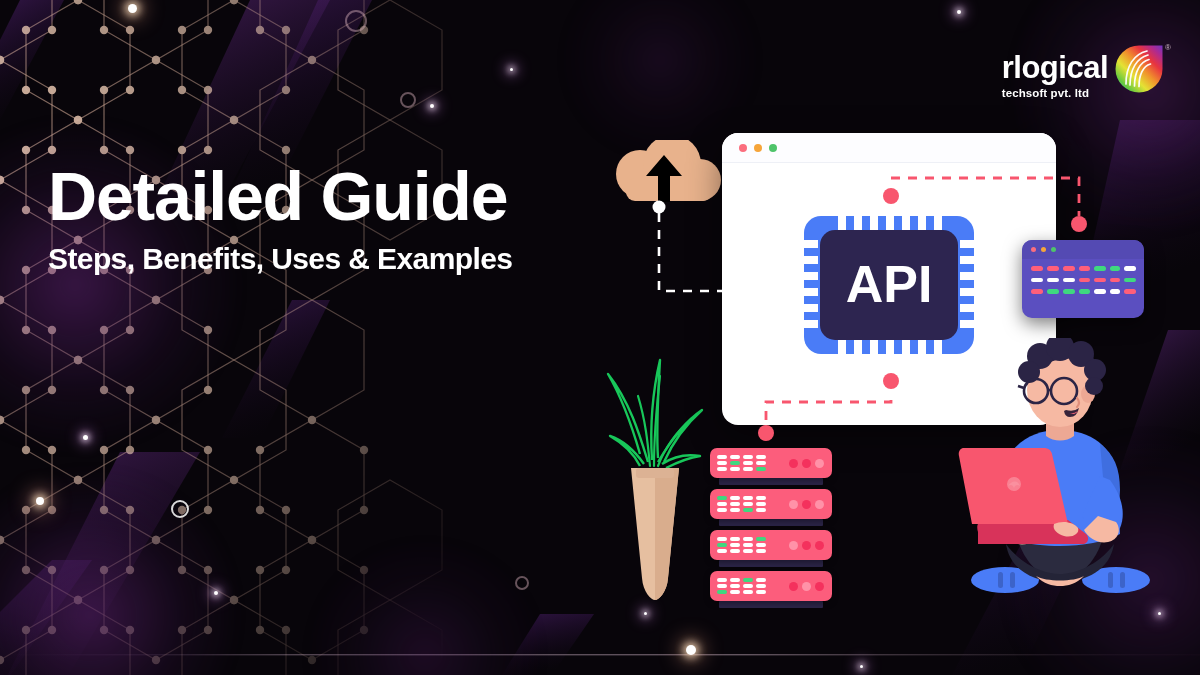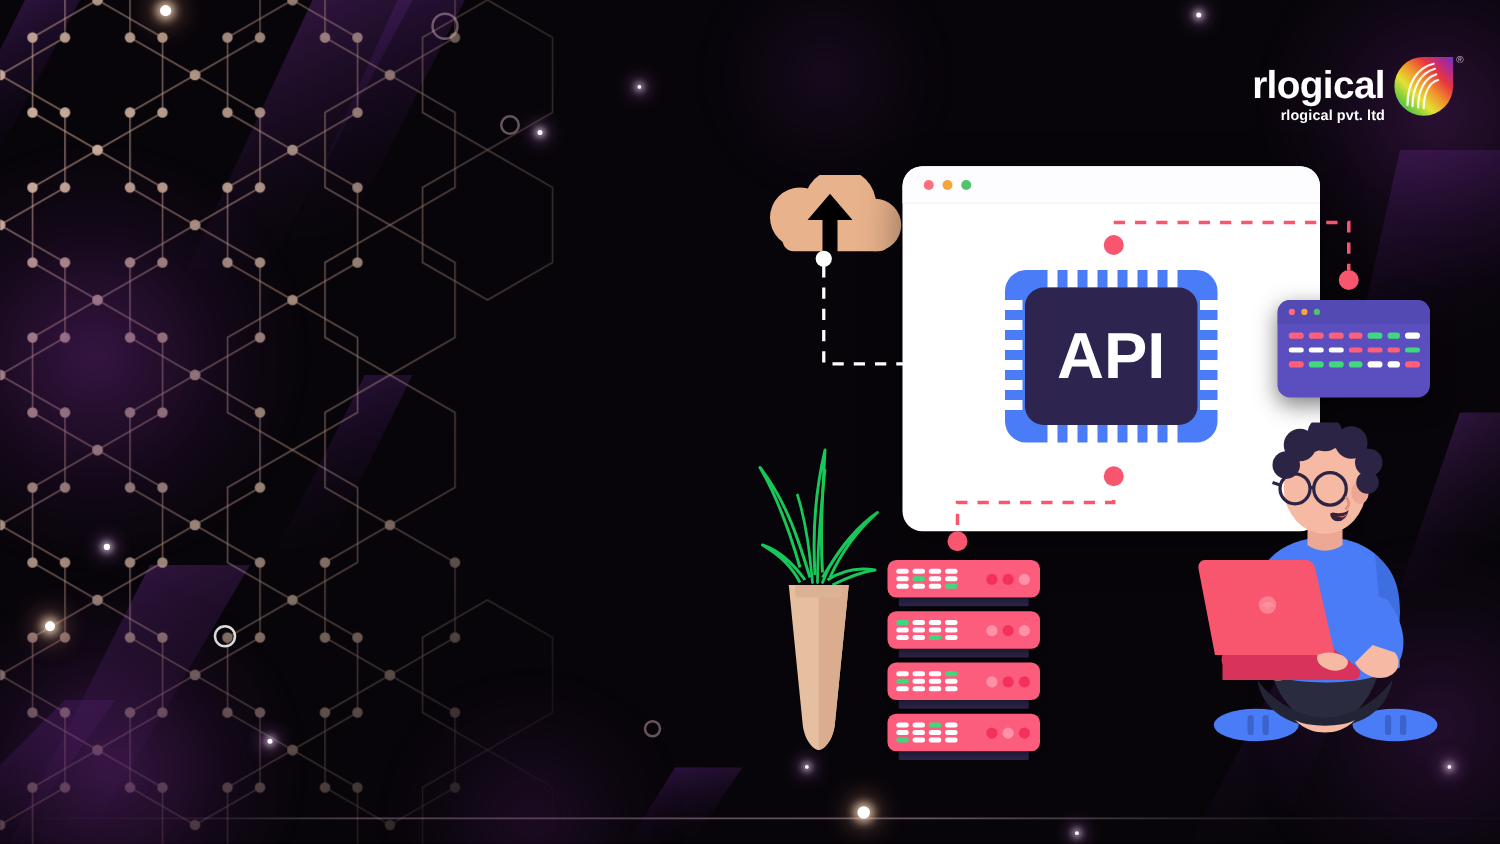--- a/index.html
+++ b/index.html
@@ -60,21 +60,21 @@
     font-size:30px; font-weight:700; color:#ffffff;
     letter-spacing:-.6px; margin-top:12px;
     font-family:"Liberation Sans", sans-serif;
   }
 
   
   .logo {
     position:absolute; right:36px; top:28px; z-index:14;
     display:flex; align-items:flex-start; gap:6px;
   }
-  .logo-text { text-align:right; padding-top:24px; }
+  .logo-text { padding-top:24px; }
   .logo-word {
     font-size:31px; font-weight:700; color:#fff;
     letter-spacing:-.5px; line-height:1;
     font-family:"Liberation Sans", sans-serif;
   }
   .logo-sub {
     font-size:11.5px; font-weight:600; color:#fff;
     letter-spacing:.1px; margin-top:4px;
     font-family:"Liberation Sans", sans-serif;
   }
@@ -343,26 +343,28 @@
     <div class="star" style="left:1158px;top:612px; width:3px;  height:3px;"></div>
     <div class="star" style="left:957px; top:10px;  width:4px;  height:4px;"></div>
 
     <div class="ringlet" style="left:171px; top:500px; width:18px; height:18px;"></div>
     <div class="ringlet dim" style="left:345px; top:10px;  width:22px; height:22px;"></div>
     <div class="ringlet dim" style="left:400px; top:92px;  width:16px; height:16px;"></div>
     <div class="ringlet dim" style="left:515px; top:576px; width:14px; height:14px;"></div>
   </div>
 
   <div class="headline">
+    <div class="title-line1">Detailed Guide</div>
+    <div class="subtitle">Steps, Benefits, Uses &amp; Examples</div>
   </div>
 
   <div class="logo">
     <div class="logo-text">
       <div class="logo-word">rlogical</div>
-      <div class="logo-sub">rlogical pvt. ltd</div>
+      <div class="logo-sub">techsoft pvt. ltd</div>
     </div>
     <div class="logo-mark">
       <span class="logo-reg">®</span>
       <svg width="50" height="50" viewBox="0 0 50 50" aria-hidden="true">
         <defs>
           <linearGradient id="rain" x1="0" y1="1" x2="1" y2="0">
             <stop offset="0%" stop-color="#2fb6df"></stop>
             <stop offset="18%" stop-color="#66c93f"></stop>
             <stop offset="36%" stop-color="#e4e234"></stop>
             <stop offset="54%" stop-color="#f0922c"></stop>

